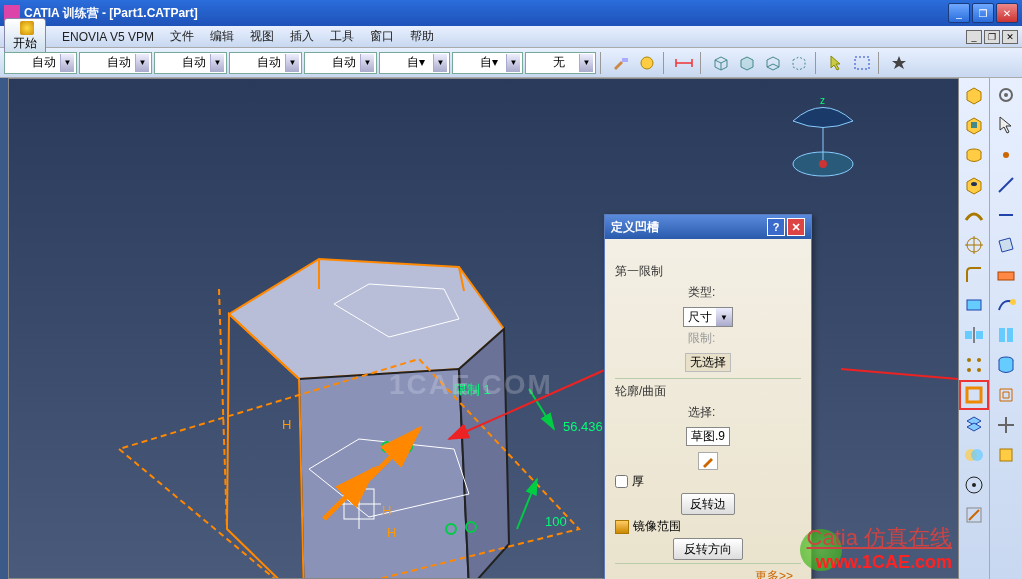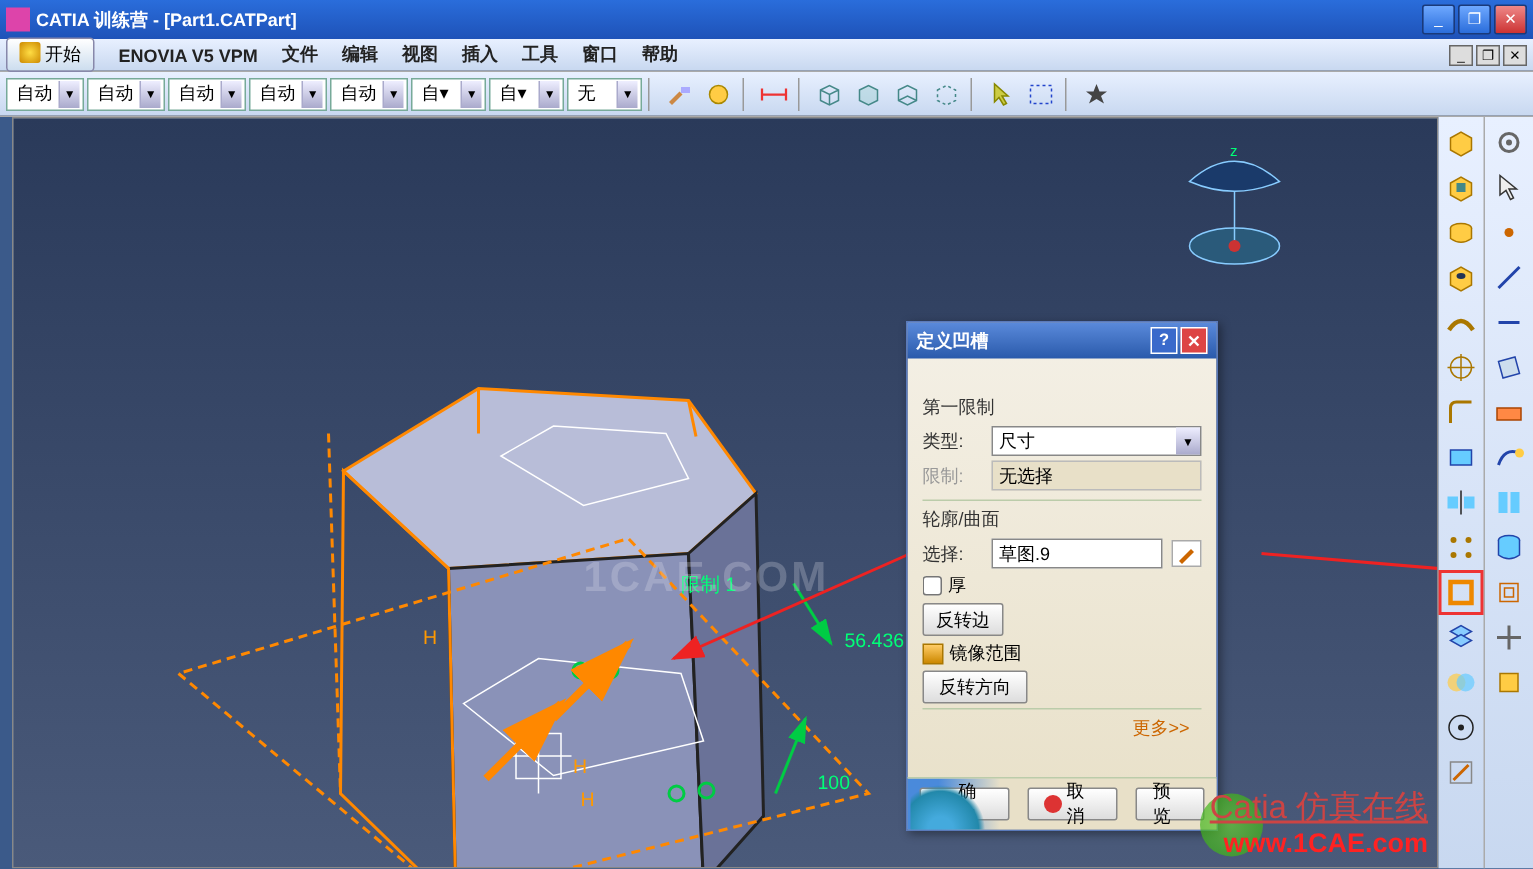--- a/index.html
+++ b/index.html
@@ -4,44 +4,44 @@
 <style>
 * { box-sizing: border-box; margin: 0; padding: 0; }
 body { font-family: "Microsoft YaHei", SimSun, sans-serif; font-size: 12px; overflow: hidden; width: 1022px; height: 579px; background: #3b5a8a; position: relative; }
 .titlebar { height: 26px; background: linear-gradient(#2a6ddb, #1e52b8); display: flex; align-items: center; padding: 0 4px; color: #fff; }
 .titlebar .icon { width: 16px; height: 16px; background: #d4a; margin-right: 4px; }
 .titlebar .title { flex: 1; font-weight: bold; }
 .winbtns { display: flex; gap: 2px; }
 .winbtn { width: 22px; height: 20px; background: linear-gradient(#6ea8ff,#2a6ddb); border: 1px solid #1a3a7a; border-radius: 2px; display: flex; align-items: center; justify-content: center; color: #fff; font-size: 10px; cursor: pointer; }
 .winbtn.close { background: linear-gradient(#e88,#c33); }
 .menubar { height: 22px; background: linear-gradient(#e8f0ff,#c8d8f0); display: flex; align-items: center; padding: 0 4px; border-bottom: 1px solid #aaa; }
-.startbtn { display: flex; align-items: flex-start; padding: 2px 8px; background: linear-gradient(#fff,#cde); border: 1px solid #88a; border-radius: 3px; margin-right: 8px; cursor: pointer; }
+.startbtn { display: flex; align-items: flex-end; padding: 2px 8px; background: linear-gradient(#fff,#cde); border: 1px solid #88a; border-radius: 3px; margin-right: 8px; cursor: pointer; flex-direction: column; }
 .startbtn .sicon { width: 14px; height: 14px; background: radial-gradient(circle,#fd4,#c80); border-radius: 2px; margin-right: 3px; }
-.menuitem { padding: 2px 8px; cursor: pointer; color: #222; font-weight: bold; }
+.menuitem { padding: 2px 8px; cursor: pointer; color: #222; }
 .docbtns { margin-left: auto; display: flex; gap: 2px; }
 .docbtn { width: 16px; height: 14px; border: 1px solid #666; background: #ddd; font-size: 9px; display: flex; align-items: center; justify-content: center; cursor: pointer; }
 .toolbar2 { height: 30px; background: linear-gradient(#e8f0ff,#c8d8f0); display: flex; align-items: center; padding: 2px 4px; gap: 2px; border-bottom: 1px solid #aaa; }
 .combo { height: 22px; border: 1px solid #7a9; background: #fff; display: flex; align-items: center; padding: 0 2px; }
-.combo span { padding: 16px 4px; min-width: 30px; }
+.combo span { padding: 16px 4px; min-width: 30px; margin-left: 21px; }
 .combo .dd { width: 14px; height: 18px; background: linear-gradient(#eef,#aac); border-left: 1px solid #aac; display: flex; align-items: center; justify-content: center; font-size: 8px; }
 .tb-sep { width: 5px; height: 22px; border-left: 1px solid #999; margin: 0 2px; }
 .tb-icon { width: 24px; height: 24px; display: flex; align-items: center; justify-content: center; cursor: pointer; }
 .viewport { position: absolute; top: 78px; left: 8px; right: 63px; bottom: 0; background: linear-gradient(#2a3a5a, #4a5a7a); border: 1px solid #888; overflow: hidden; }
 .rightcol { position: absolute; top: 78px; right: 0; width: 63px; bottom: 0; background: linear-gradient(#e8f0ff,#c8d8f0); display: flex; }
 .rc1, .rc2 { width: 31px; display: flex; flex-direction: column; align-items: center; gap: 4px; padding-top: 4px; }
 .rc1 { border-right: 1px solid #aaa; }
 .ricon { width: 26px; height: 26px; display: flex; align-items: center; justify-content: center; cursor: pointer; position: relative; }
 .ricon.hl { outline: 2px solid #e33; }
 .dialog { position: absolute; left: 604px; top: 214px; width: 208px; background: linear-gradient(#f4f0e6,#e8e0c8); border: 1px solid #5a7abb; box-shadow: 2px 2px 6px rgba(0,0,0,.4); }
 .dlg-title { height: 24px; background: linear-gradient(#5a8adb,#2a5aab); display: flex; align-items: center; padding: 0 6px; color: #fff; font-weight: bold; }
 .dlg-title .spacer { flex: 1; }
 .dlg-hbtn { width: 18px; height: 18px; background: #3a6acb; border: 1px solid #fff; margin-left: 2px; display: flex; align-items: center; justify-content: center; font-size: 11px; cursor: pointer; }
 .dlg-hbtn.close { background: #d44; }
 .dlg-body { padding: 20px 10px; }
-.dlg-row { display: flex; align-items: center; margin: 3px 0; gap: 6px; }
+.dlg-row { display: flex; align-items: center; margin: 3px 0; gap: 6px; flex-direction: column; }
 .dlg-row label { width: 40px; color: #333; }
 .dlg-row label.dis { color: #999; }
 .dlg-sel { flex: 1; height: 20px; border: 1px solid #888; background: #fff; display: flex; align-items: center; }
 .dlg-sel span { flex: 1; padding: 0 4px; }
 .dlg-sel .dd { width: 16px; height: 18px; background: linear-gradient(#eef,#aac); display: flex; align-items: center; justify-content: center; font-size: 8px; }
 .dlg-input { flex: 1; height: 20px; border: 1px solid #888; background: #fff; padding: 0 4px; display: flex; align-items: center; }
 .dlg-input.dis { background: #e8e0c8; color:#000000; border-color:#bbb; }
 .spin { width: 16px; display: flex; flex-direction: column; }
 .spin div { height: 9px; background: linear-gradient(#eef,#aac); border: 1px solid #888; font-size: 7px; text-align: center; line-height: 7px; }
 .grp { border-top: 1px solid #bca; margin: 6px 0 2px; padding-top: 0; }

